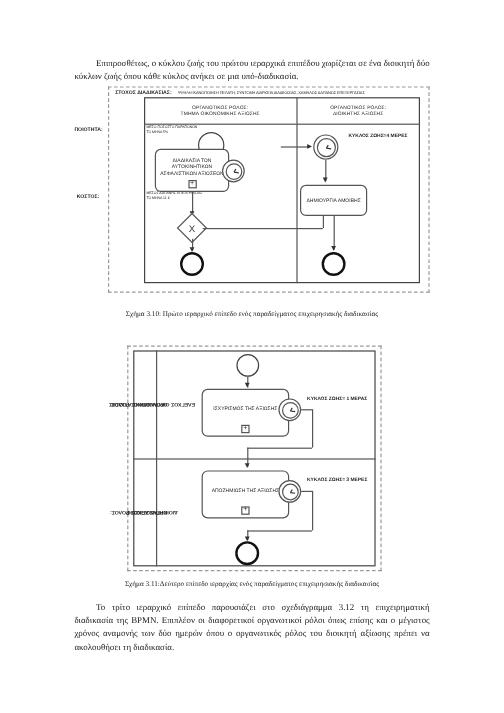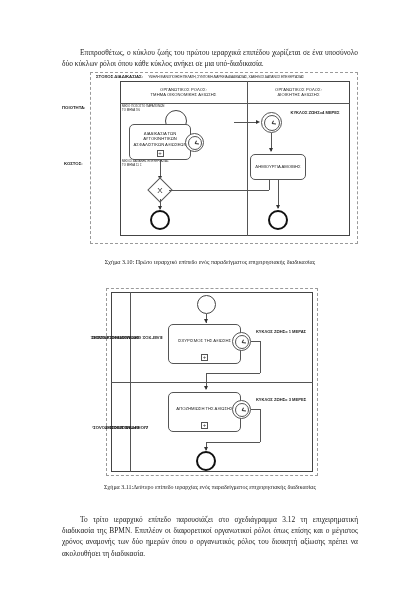--- a/index.html
+++ b/index.html
@@ -191,21 +191,21 @@
     color:#222;
     white-space:nowrap;
   }
 </style>
 </head>
 <body>
 
 <div class="page">
 
   <div class="para indent" style="left:62px;top:47px;width:296px;">
-    <p>Επιπροσθέτως,  ο κύκλου ζωής του πρώτου ιεραρχικά επιπέδου χωρίζεται σε ένα υποσύνολο δύο κύκλων ρόλοι όπου κάθε κύκλος ανήκει σε μια υπό-διαδικασία.</p>
+    <p>Επιπροσθέτως,  ο κύκλου ζωής του πρώτου ιεραρχικά επιπέδου χωρίζεται σε ένα διοικητή δύο κύκλων ζωής όπου κάθε κύκλος ανήκει σε μια υπό-διαδικασία.</p>
   </div>
 
   <div class="diagram" style="left:62px;top:70px;width:296px;height:180px;">
 
     <div class="dashframe" style="left:28px;top:2px;width:268px;height:172px;"></div>
 
     <div class="goal" style="left:34px;top:4px;">
       <b>ΣΤΟΧΟΣ ΔΙΑΔΙΚΑΣΙΑΣ:</b>
       <em style="margin-left:4px;">ΥΨΗΛΗ ΙΚΑΝΟΠΟΙΗΣΗ ΠΕΛΑΤΗ, ΣΥΝΤΟΜΗ ΔΙΑΡΚΕΙΑ ΔΙΑΔΙΚΑΣΙΑΣ, ΧΑΜΗΛΟΣ ΔΑΠΑΝΟΣ ΕΠΕΞΕΡΓΑΣΙΑΣ</em>
     </div>
@@ -359,17 +359,17 @@
     <div class="conn v" style="left:154px;top:121px;height:33px;"></div>
     <div class="conn h" style="left:100px;top:154px;width:54px;"></div>
     <div class="conn v" style="left:100px;top:154px;height:8px;"></div>
     <div class="arrow down" style="left:97.6px;top:159px;"></div>
 
     <div class="event ev-end" style="left:90px;top:163px;width:20px;height:20px;"></div>
   </div>
 
   <div class="caption" style="left:0;top:484px;">Σχήμα 3.11:Δεύτερο επίπεδο ιεραρχίας ενός παραδείγματος επιχειρησιακής διαδικασίας</div>
 
-  <div class="para indent" style="left:62px;top:514px;width:296px;">
+  <div class="para indent" style="left:62px;top:500px;width:296px;">
     <p>Το τρίτο ιεραρχικό επίπεδο παρουσιάζει στο σχεδιάγραμμα 3.12 τη επιχειρηματική διαδικασία της BPMN. Επιπλέον οι διαφορετικοί οργανωτικοί ρόλοι όπως επίσης και ο μέγιστος χρόνος αναμονής των δύο ημερών όπου ο οργανωτικός ρόλος του διοικητή αξίωσης πρέπει να ακολουθήσει τη διαδικασία.</p>
   </div>
 
 </div>
 
 </body></html>

